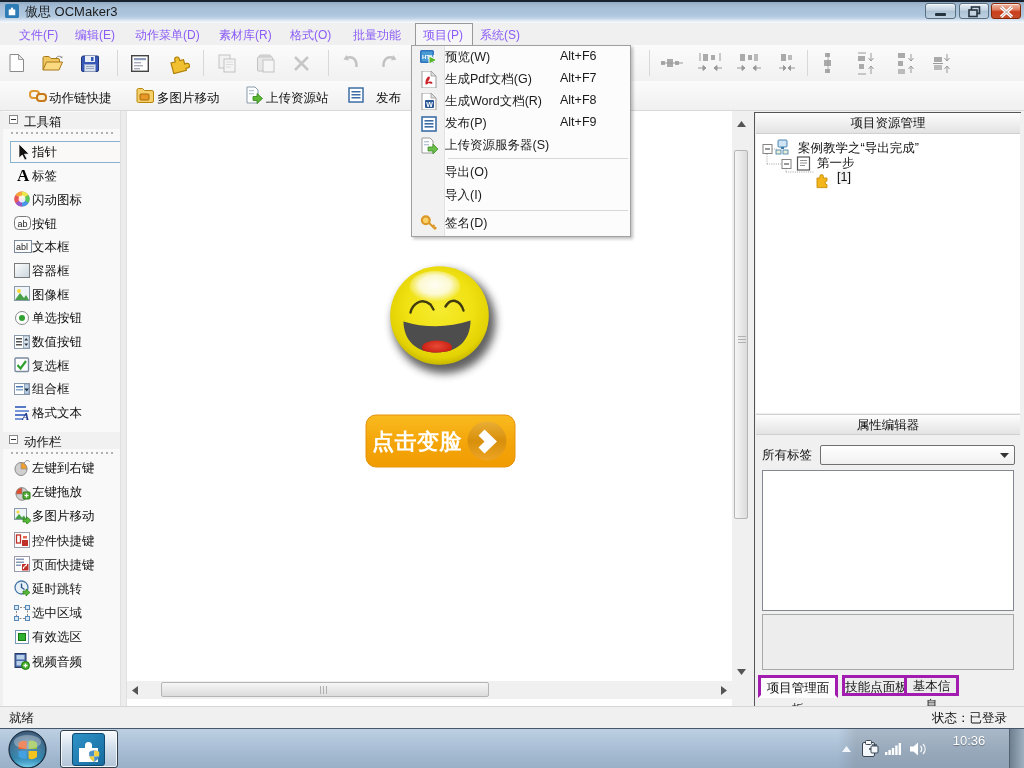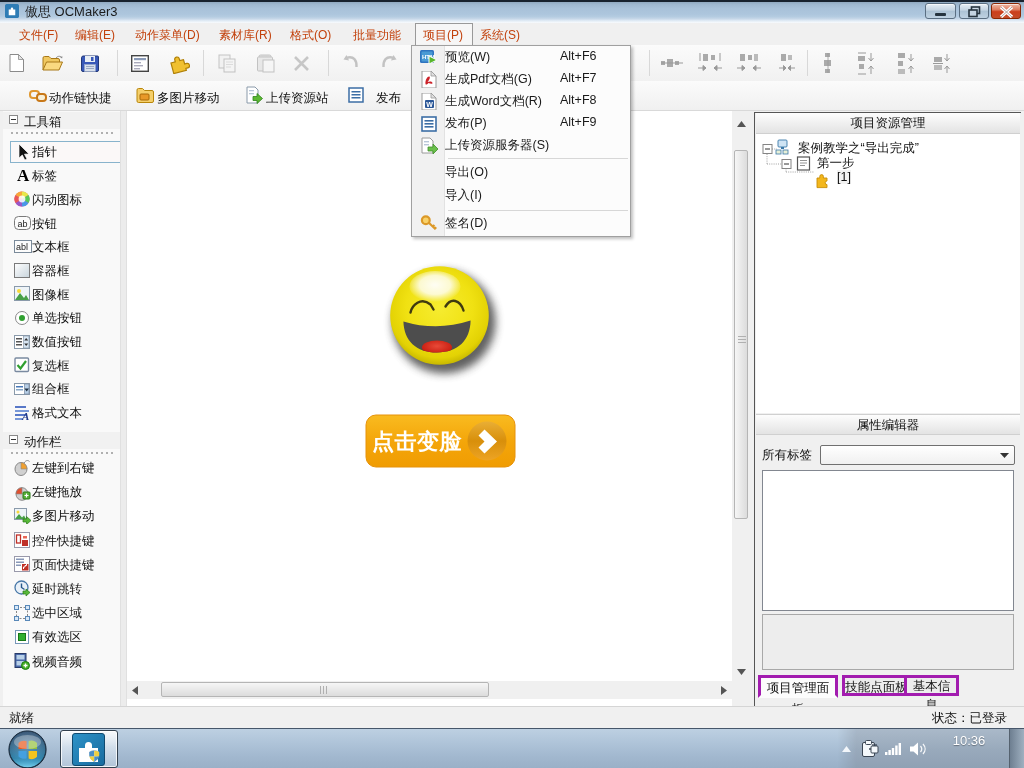--- a/index.html
+++ b/index.html
@@ -12,21 +12,21 @@
 #titlebar { left:0; top:2px; width:1024px; height:21px;
   background:linear-gradient(#91a9c0 0%, #9fb8d0 12%, #a8c1d9 30%, #adc6dd 58%, #b4cce1 70%, #c6d7e8 80%, #e3edf6 90%, #f9fbfd 100%); }
 #titleicon { left:5px; top:4px; width:14px; height:14px; background:#2e7cb5; border-radius:2px; }
 #titletext { left:25px; top:3px; font-size:13px; color:#1c1c1c; }
 .winbtn { top:3px; height:16px; border-radius:3px; border:1px solid #5b6f82; box-shadow:inset 0 1px 0 rgba(255,255,255,0.65); }
 #btnmin  { left:925px; width:31px; background:linear-gradient(#e7eef5 0%,#c3d3e1 45%,#acc2d4 50%,#bfd2e2 100%); }
 #btnmax  { left:959px; width:30px; background:linear-gradient(#e7eef5 0%,#c3d3e1 45%,#acc2d4 50%,#bfd2e2 100%); }
 #btnclose{ left:991px; width:30px; background:linear-gradient(#f0b9a5 0%,#dd7f62 40%,#cb3f1d 55%,#c44b28 100%); border-color:#8a2703; }
 
 
-#menubar { left:0; top:23px; width:944px; height:22px; background:#f0f0f0; font-size:12px; color:#c2410c; }
+#menubar { left:0; top:23px; width:944px; height:22px; background:#f0f0f0; font-size:12px; color:#8b5cf6; }
 .mitem { position:absolute; top:4px; }
 #projbox { position:absolute; left:415px; top:0px; width:58px; height:22px; background:#f6f6f6; border:1px solid #999; border-bottom:none; }
 
 
 #toolbar1 { left:0; top:45px; width:1024px; height:36px; background:linear-gradient(#fbfbfb,#f1f1f1); }
 #toolbar2 { left:0; top:81px; width:1024px; height:30px; background:linear-gradient(#fbfbfb,#f0f0f0); border-bottom:1px solid #d9d9d9; }
 .tsep { position:absolute; top:5px; width:1px; height:26px; background:#d8d8d8; }
 .t2text { position:absolute; top:9px; font-size:12.5px; color:#111; }
 
 

